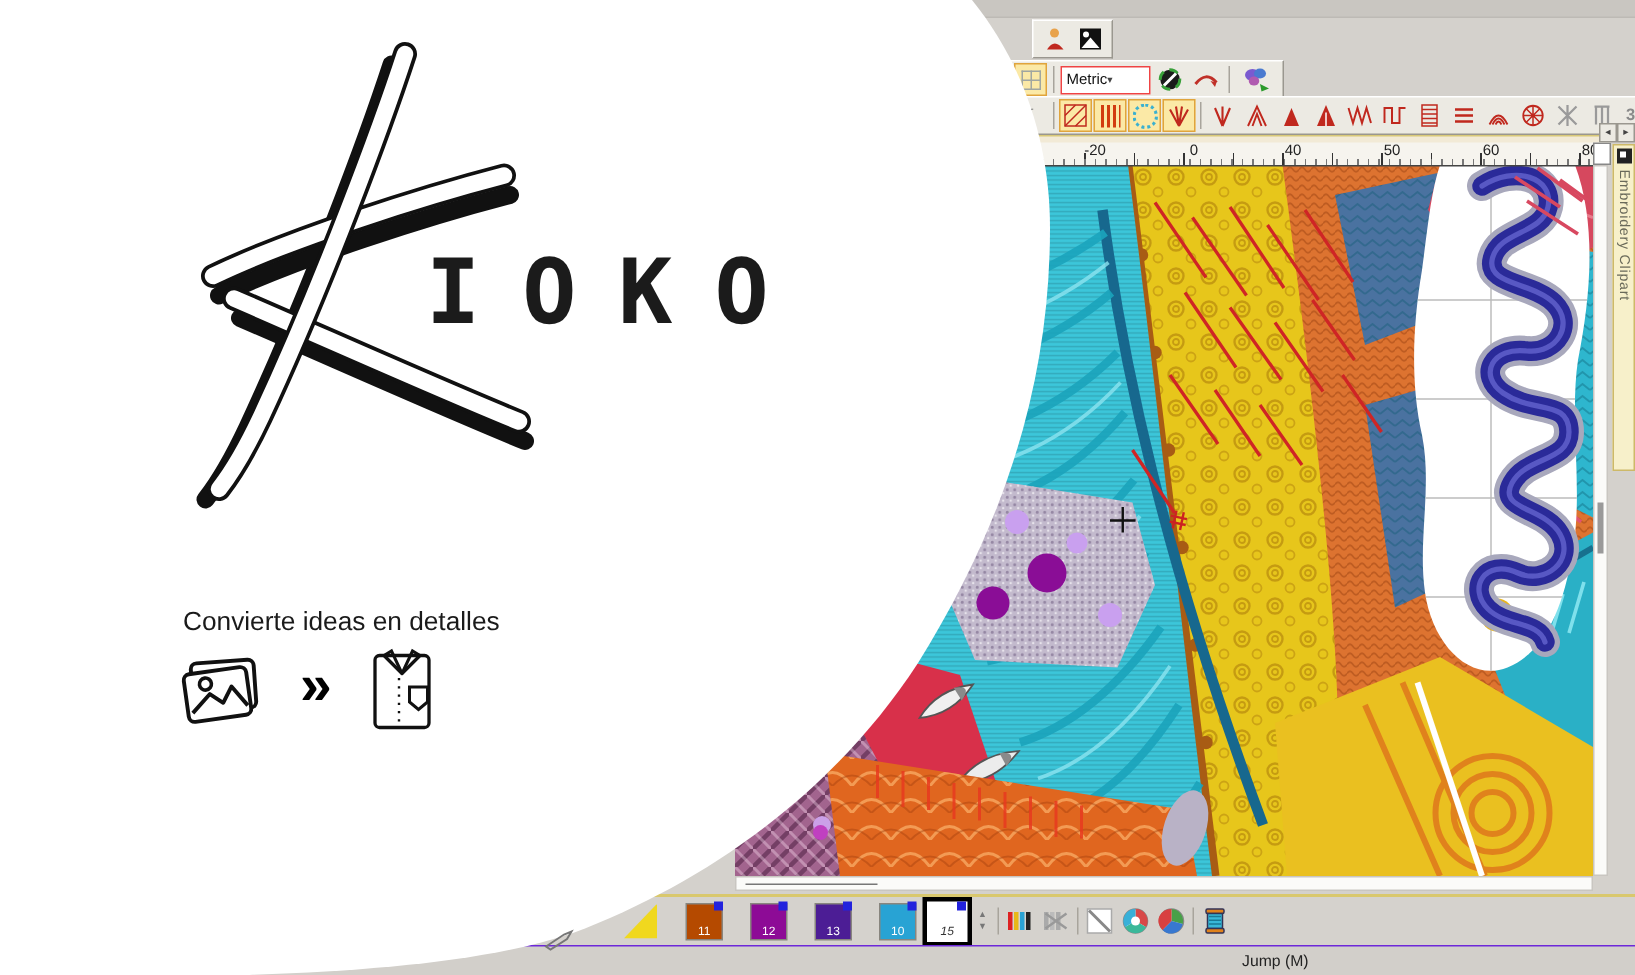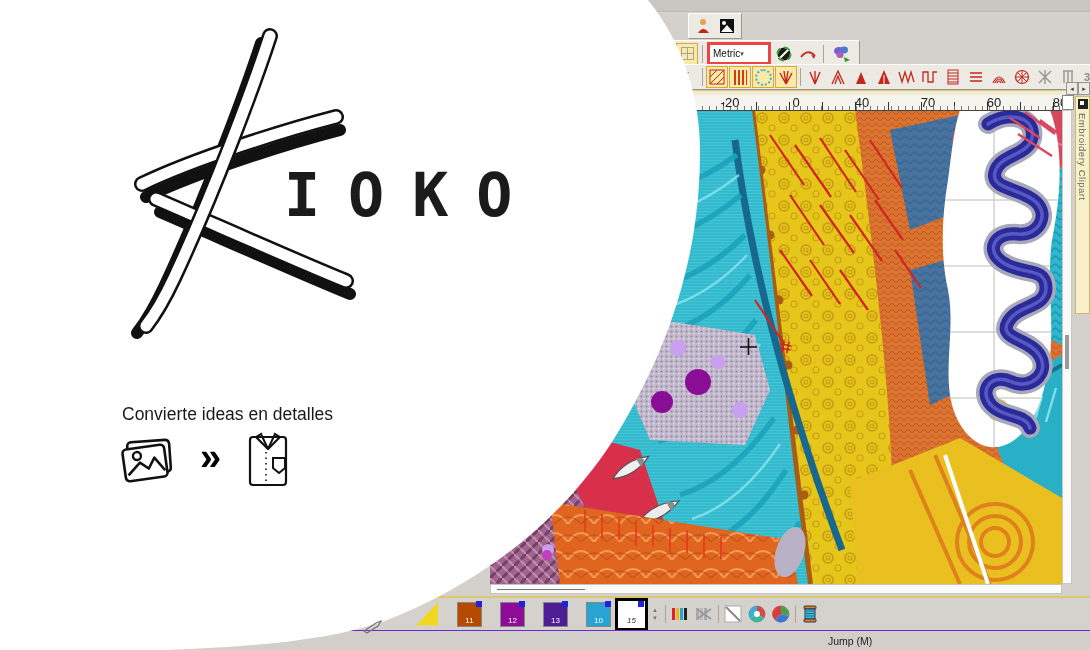--- a/index.html
+++ b/index.html
@@ -12,34 +12,34 @@
   .tbtn{width:20px;height:20px;display:flex;align-items:center;justify-content:center;border:1px solid transparent;}
   .tbtn.hl{background:#fbe9a6;border:1px solid #e0a43c;}
   .sep{width:1px;height:18px;background:#a8a49c;margin:0 2px;}
   .gridico{width:13px;height:13px;background:
     linear-gradient(#7a8aa0,#7a8aa0) 0 0/13px 1px no-repeat,
     linear-gradient(#7a8aa0,#7a8aa0) 0 6px/13px 1px no-repeat,
     linear-gradient(#7a8aa0,#7a8aa0) 0 12px/13px 1px no-repeat,
     linear-gradient(90deg,#7a8aa0,#7a8aa0) 0 0/1px 13px no-repeat,
     linear-gradient(90deg,#7a8aa0,#7a8aa0) 6px 0/1px 13px no-repeat,
     linear-gradient(90deg,#7a8aa0,#7a8aa0) 12px 0/1px 13px no-repeat;}
-  #metric-box{width:52px;height:17px;background:#fff;border:3px solid #ef4444;font-size:10px;color:#111;
+  #metric-box{width:52px;height:17px;background:#fff;border:1px solid #ef4444;font-size:10px;color:#111;
     display:flex;align-items:center;justify-content:flex-start;padding:0 3px;}
   #metric-box .arr{font-size:7px;color:#444;}
   .vlines{width:13px;height:15px;background:repeating-linear-gradient(90deg,#d23c10 0 2px,transparent 2px 4px);}
   .dotcirc{width:13px;height:13px;border:2px dotted #3ab0d0;border-radius:50%;}
   .mi{display:block;}
   .crescent{font-size:13px;color:#555;line-height:1;}
   .threeD{font-size:11px;font-weight:bold;color:#8a8a8a;letter-spacing:0;}
   
   #ruler{left:490px;top:95px;width:572px;height:15px;background:#f6f4ee;border-bottom:1px solid #555;
     background-image:repeating-linear-gradient(90deg,#777 0 1px,transparent 1px 7px),
                      repeating-linear-gradient(90deg,#333 0 1px,transparent 1px 33px);
     background-size:100% 4px,100% 8px;background-position:2px 11px,2px 7px;background-repeat:no-repeat,no-repeat;}
-  .rlab{position:absolute;top:0px;font-size:13px;color:#222;transform:translateX(-50%);}
+  .rlab{position:absolute;top:0px;font-size:10px;color:#222;transform:translateX(-50%);}
   #ruler-corner{left:1062px;top:95px;width:12px;height:15px;background:#fff;border:1px solid #888;box-sizing:border-box;}
   #panel-topline{left:490px;top:90px;width:584px;height:5px;background:#f2ead6;border-top:1px solid #d8c878;}
   
   #hscroll{left:490px;top:584px;width:572px;height:10px;background:#fbfbf9;border:1px solid #c9c6c1;box-sizing:border-box;}
   #hthumb{position:absolute;left:6px;top:4px;width:88px;height:1px;background:#777;}
   #vscroll{left:1062px;top:110px;width:10px;height:474px;background:#fbfbf9;border:1px solid #c9c6c1;box-sizing:border-box;}
   #vthumb{position:absolute;left:2px;top:224px;width:4px;height:34px;background:#9a9a9a;}
   #right-tab{left:1075px;top:96px;width:15px;height:218px;background:#f7f0ca;border:1px solid #cdb968;box-sizing:border-box;
     display:flex;flex-direction:column;align-items:center;padding-top:2px;}
   #right-tab .tabico{width:10px;height:10px;background:#222;margin-bottom:4px;position:relative;}
@@ -225,21 +225,21 @@
         <span class="threeD">3D</span>
       </span>
 
   </div>
 
   <div class="abs" id="panel-topline"></div>
   <div class="abs" id="ruler">
     <span class="rlab" style="left:240px">-20</span>
     <span class="rlab" style="left:306px">0</span>
     <span class="rlab" style="left:372px">40</span>
-    <span class="rlab" style="left:438px">70</span>
+    <span class="rlab" style="left:438px">50</span>
     <span class="rlab" style="left:504px">60</span>
     <span class="rlab" style="left:570px">80</span>
   </div>
   <div class="abs" id="ruler-corner"></div>
   <div class="abs scroll-arr" style="left:1066px;top:82px;">◂</div>
   <div class="abs scroll-arr" style="left:1078px;top:82px;">▸</div>
 
   <svg class="abs" style="left:490px;top:110px;" width="572" height="474" viewBox="0 0 572 474">
     <defs>
       <pattern id="px-h" width="6" height="3" patternUnits="userSpaceOnUse">

